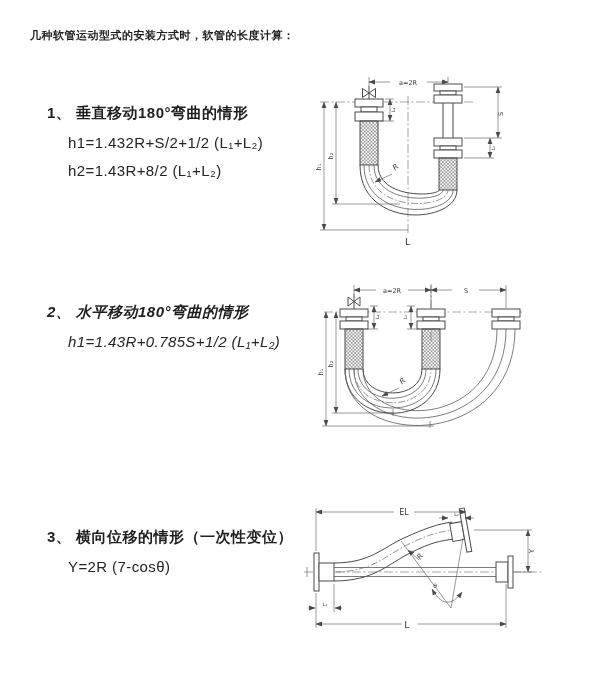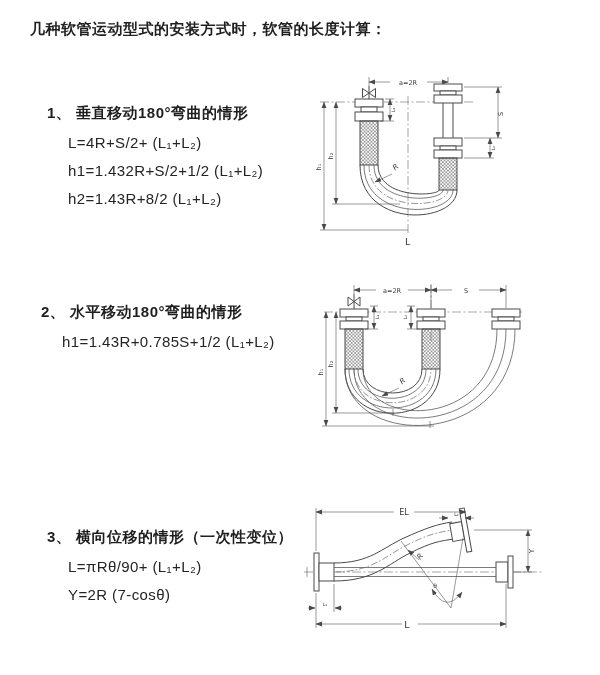--- a/index.html
+++ b/index.html
@@ -1,19 +1,19 @@
 <!DOCTYPE html>
 <html><head>
 <meta charset="utf-8">
 <style>
   html,body{margin:0;padding:0;}
   body{width:600px;height:675px;background:#ffffff;position:relative;overflow:hidden;
        font-family:"Liberation Sans","DejaVu Sans",sans-serif;color:#1f1f1f;}
   .abs{position:absolute;}
-  .page-title{left:30px;top:20px;font-size:15px;font-weight:700;letter-spacing:0.5px;}
+  .page-title{left:30px;top:28px;font-size:11px;font-weight:700;letter-spacing:0.5px;}
   .section{position:absolute;width:300px;}
   .sec-heading{font-size:15px;font-weight:700;letter-spacing:0.5px;margin:0 0 10px 0;}
   .formula{font-size:15px;letter-spacing:0.4px;margin:0 0 9px 21px;line-height:19px;color:#242424;}
   svg{position:absolute;overflow:visible;}
   svg text{font-family:"DejaVu Sans","Liberation Sans",sans-serif;fill:#3a3a3a;}
   .ln{fill:none;stroke:#4a4a4a;stroke-width:1;}
   .l2{fill:none;stroke:#5a5a5a;stroke-width:0.8;}
   .tn{fill:none;stroke:#555555;stroke-width:0.6;}
   .cl{fill:none;stroke:#6a6a6a;stroke-width:0.6;stroke-dasharray:9 2.5 2 2.5;}
   .cd{fill:none;stroke:#6a6a6a;stroke-width:0.7;stroke-dasharray:7 2 1.6 2;}
@@ -34,21 +34,20 @@
     <pattern id="braid" width="3.4" height="3.4" patternUnits="userSpaceOnUse">
       <path d="M0,3.4 L3.4,0 M0,0 L3.4,3.4" stroke="#6d6d6d" stroke-width="0.6" fill="none"></path>
     </pattern>
   </defs>
 </svg>
 
 <div class="abs page-title">几种软管运动型式的安装方式时，软管的长度计算：</div>
 
 <div class="section" style="left:47px;top:104px;">
   <p class="sec-heading">1、 垂直移动180°弯曲的情形</p>
-  <p class="formula">L=4R+S/2+ (L₁+L₂)</p>
   <p class="formula">h1=1.432R+S/2+1/2 (L₁+L₂)</p>
   <p class="formula">h2=1.43R+8/2 (L₁+L₂)</p>
 </div>
 
 <svg style="left:312px;top:72px;" width="210" height="176" viewBox="0 0 210 176">
 
   <path class="cl" d="M96 24 V162"></path>
   <path class="cl" d="M8 30 H162"></path>
 
   <path class="tn" d="M57 5 V14"></path>
@@ -105,21 +104,21 @@
   <path class="tn" d="M178 66 V86" marker-start="url(#arr)" marker-end="url(#arr)"></path>
   <text class="dt" transform="rotate(-90 191 42)" x="191" y="42" text-anchor="middle">S</text>
   <text class="ds" transform="rotate(-90 183 76)" x="183" y="76" text-anchor="middle">L₂</text>
 
   <text class="rl" transform="rotate(-38 85 97)" x="85" y="97" text-anchor="middle">R</text>
   <path class="tn" d="M80 102 L63 110" marker-end="url(#arr)"></path>
 
   <text x="93" y="173" font-size="9.5">L</text>
 </svg>
 
-<div class="section" style="left:41px;top:303px;">
+<div class="section" style="left:47px;top:303px;font-style:italic;">
   <p class="sec-heading">2、 水平移动180°弯曲的情形</p>
   <p class="formula">h1=1.43R+0.785S+1/2 (L₁+L₂)</p>
 </div>
 
 <svg style="left:316px;top:280px;" width="216" height="178" viewBox="0 0 216 178">
 
   <path class="cl" d="M8 32 H206"></path>
   <path class="cl" d="M115 4 V62"></path>
 
   <path class="tn" d="M38 5 V14 M115 5 V28 M190 5 V28"></path>
@@ -182,21 +181,20 @@
   <path class="tn" d="M91 26 H99 M91 49 H104"></path>
   <path class="tn" d="M95 26 V49" marker-start="url(#arr)" marker-end="url(#arr)"></path>
   <text class="ds" transform="rotate(-90 91 37)" x="91" y="37" text-anchor="middle">L₂</text>
 
   <text class="rl" transform="rotate(-38 88 103)" x="88" y="103" text-anchor="middle">R</text>
   <path class="tn" d="M83 108 L66 116" marker-end="url(#arr)"></path>
 </svg>
 
 <div class="section" style="left:47px;top:520px;width:320px;margin-top:8px;">
   <p class="sec-heading">3、 横向位移的情形（一次性变位）</p>
-  <p class="formula">L=πRθ/90+ (L₁+L₂)</p>
   <p class="formula">Y=2R (7-cosθ)</p>
 </div>
 
 <svg style="left:300px;top:496px;" width="250" height="148" viewBox="0 0 250 148">
 
   <path class="cl" d="M4 76 H242"></path>
   <path class="tn" d="M7 71 V81"></path>
 
   <g>
     <rect class="pt" x="14" y="57" width="5" height="38"></rect>

